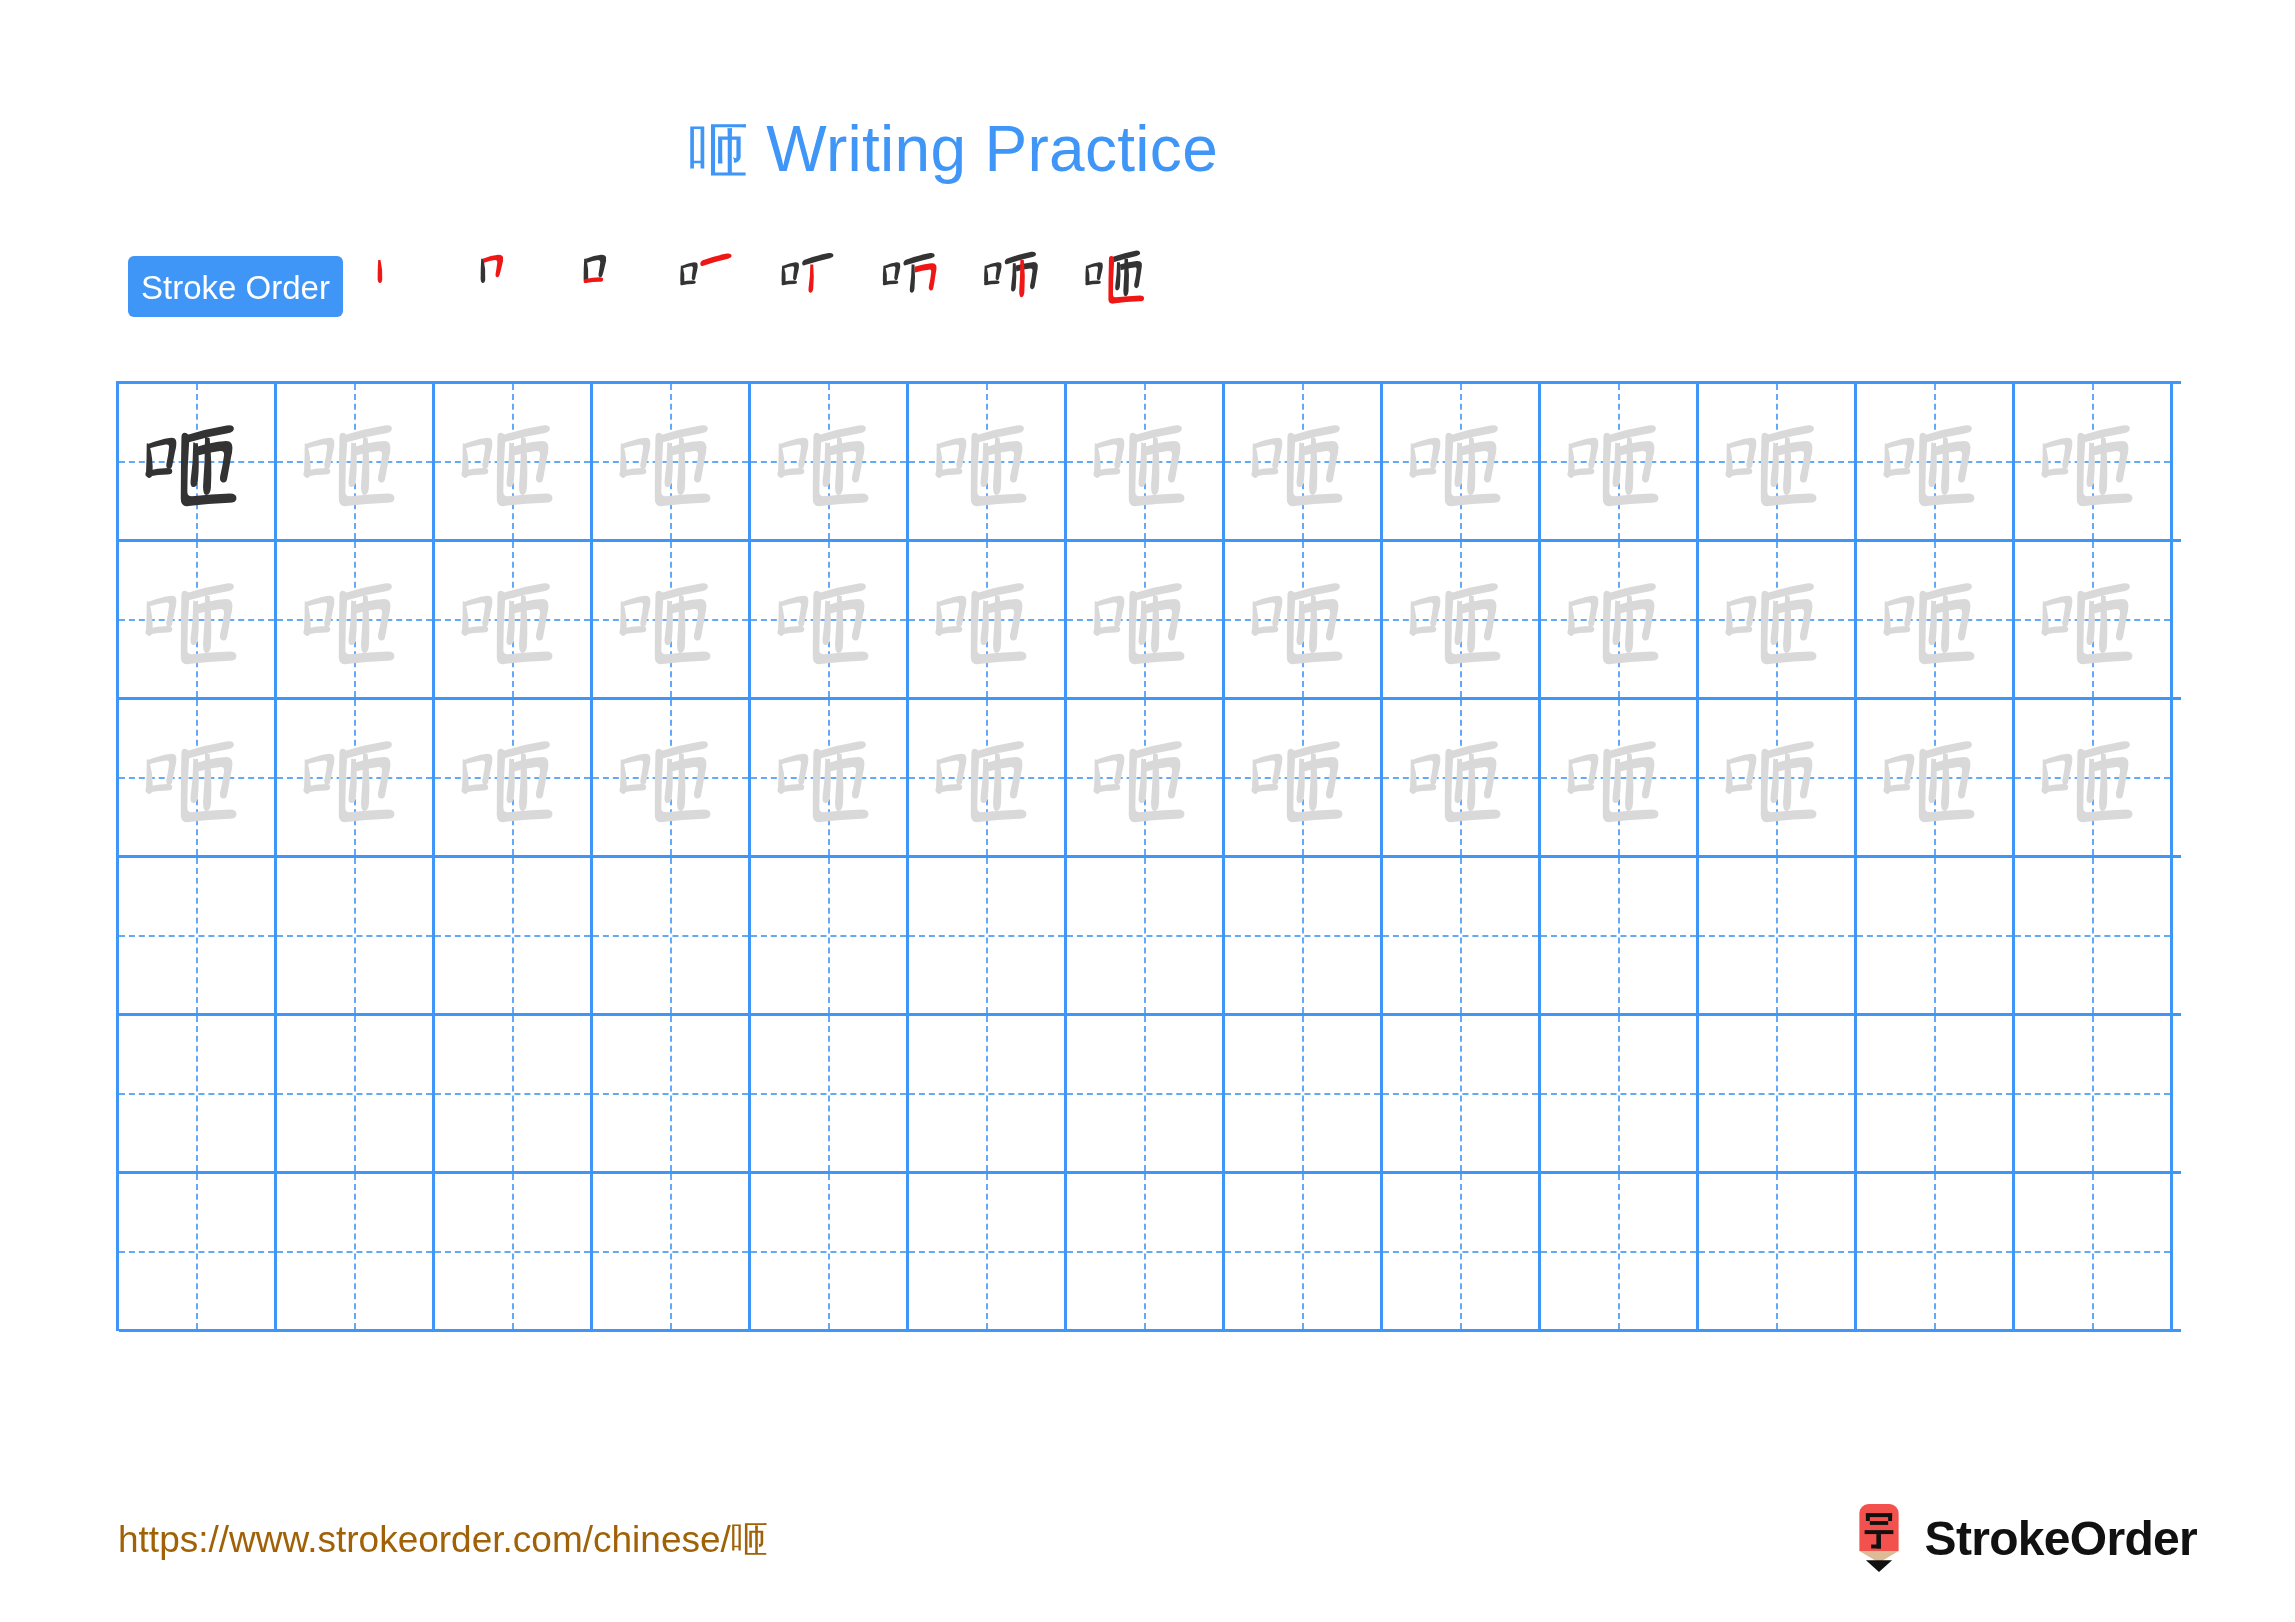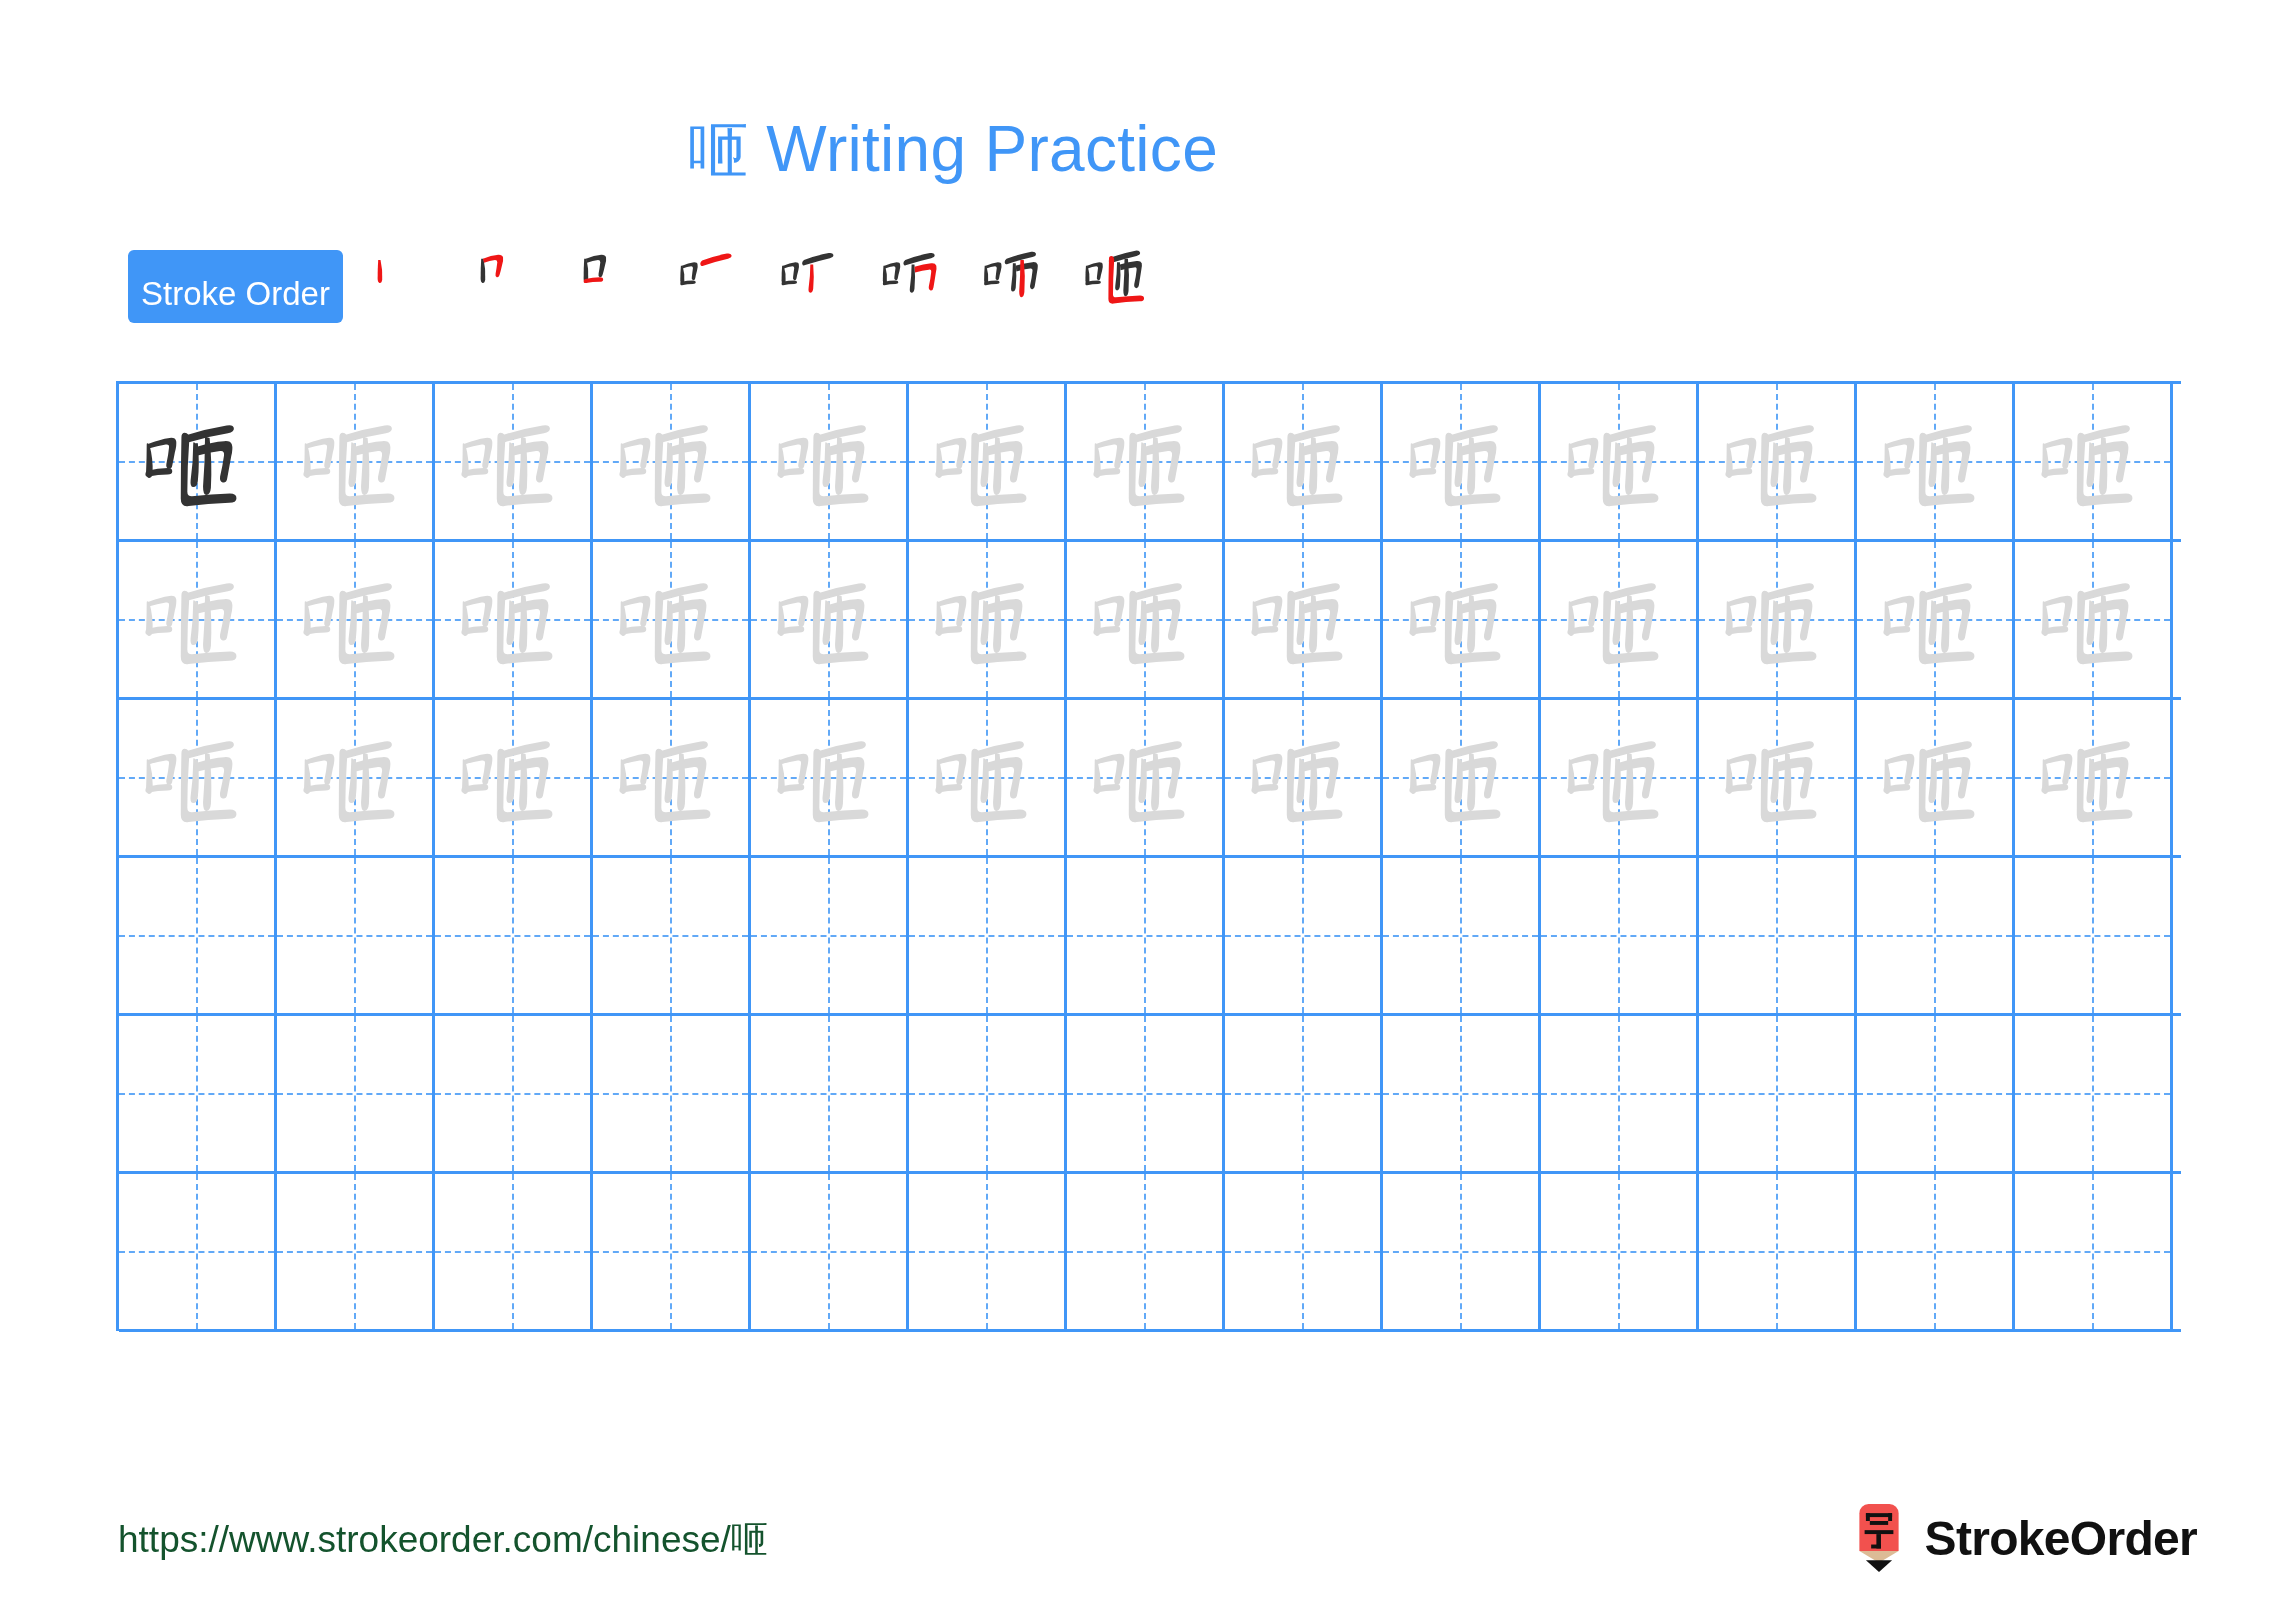--- a/index.html
+++ b/index.html
@@ -40,21 +40,21 @@
     top: 259px;
     display: flex;
     align-items: center;
     height: 55px;
   }
   .so-badge {
     background: #4096f7;
     color: #ffffff;
     font-size: 33px;
     line-height: 1;
-    padding: 27px 13px 13px 13px;
+    padding: 15px 13px 13px 13px;
     border-radius: 5.9px;
     white-space: nowrap;
     font-weight: 400;
   }
   .so-steps {
     display: flex;
     align-items: flex-start;
     margin-left: 9.2px;
   }
   .so-step {
@@ -129,21 +129,21 @@
     height: 131px;
     display: block;
   }
 
   
   .footer-url {
     position: absolute;
     left: 118px;
     top: 1515px;
     font-size: 37px;
-    color: #14532d;
+    color: #a16207;
     white-space: nowrap;
     text-decoration: none;
   }
   .footer-url .han {
     font-family: "DejaVu Sans", "Liberation Sans", sans-serif;
   }
   .brand {
     position: absolute;
     right: 98px;
     top: 1502px;

